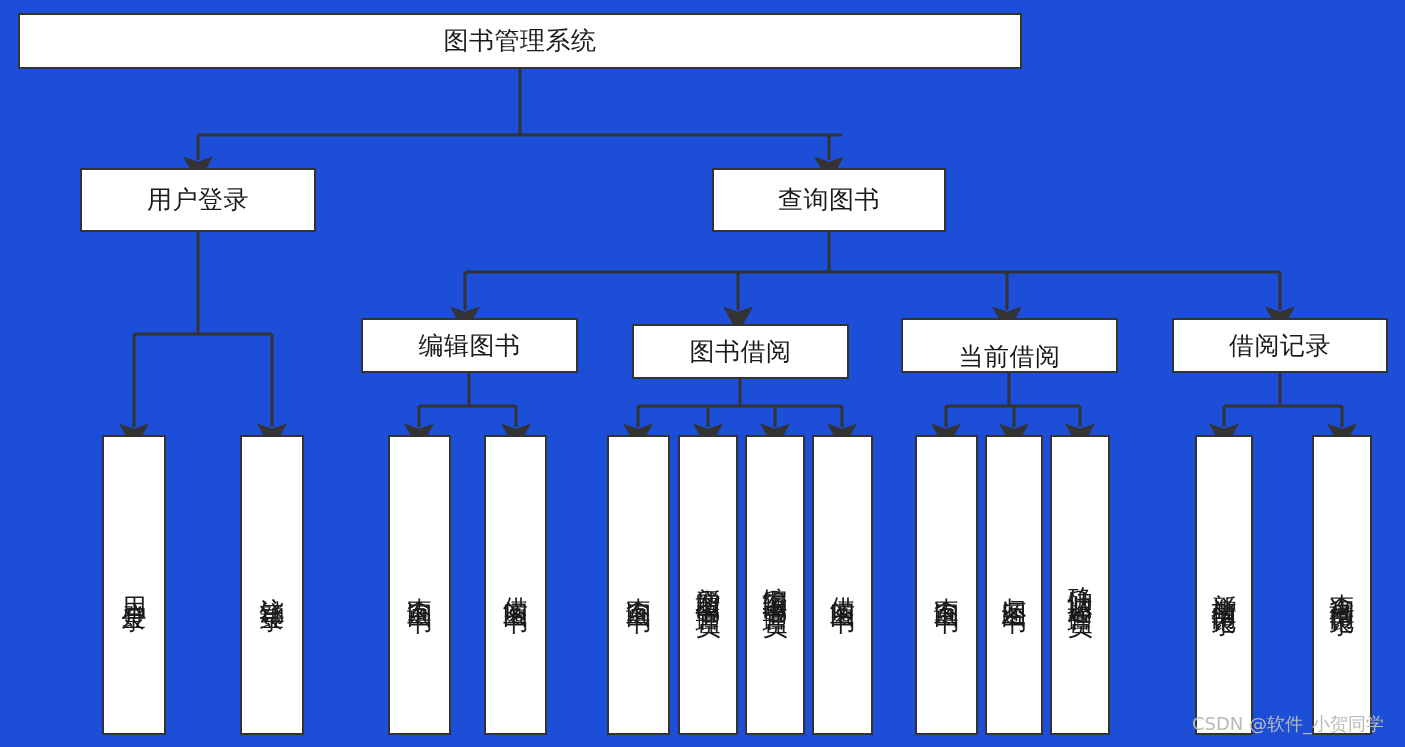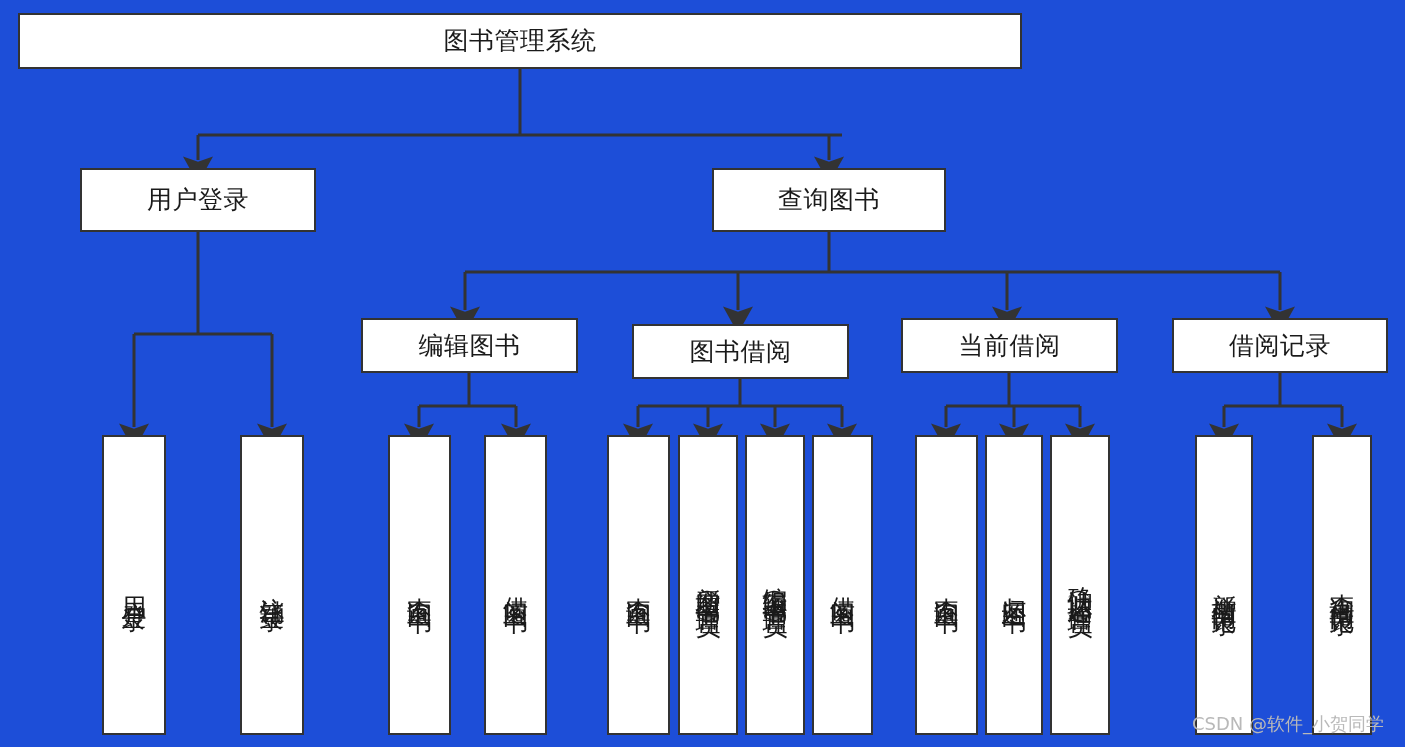--- a/index.html
+++ b/index.html
@@ -134,21 +134,21 @@
   <div class="node horiz" style="left: 712px; top: 168px; width: 234px; height: 64px;">
     <span class="label">查询图书</span>
   </div>
 
   <div class="node horiz" style="left: 361px; top: 318px; width: 217px; height: 55px;">
     <span class="label">编辑图书</span>
   </div>
   <div class="node horiz" style="left: 632px; top: 324px; width: 217px; height: 55px;">
     <span class="label">图书借阅</span>
   </div>
-  <div class="node horiz" style="left: 901px; top: 318px; width: 217px; height: 55px;">
+  <div class="node horiz" style="left: 901px; top: 318px; width: 217px; height: 55px; align-items: flex-end;">
     <span class="label">当前借阅</span>
   </div>
   <div class="node horiz" style="left: 1172px; top: 318px; width: 216px; height: 55px;">
     <span class="label">借阅记录</span>
   </div>
 
   <div class="node vert" style="left: 102px; top: 435px; width: 64px; height: 300px;">
     <span class="label">用户登录</span>
   </div>
   <div class="node vert" style="left: 240px; top: 435px; width: 64px; height: 300px;">

